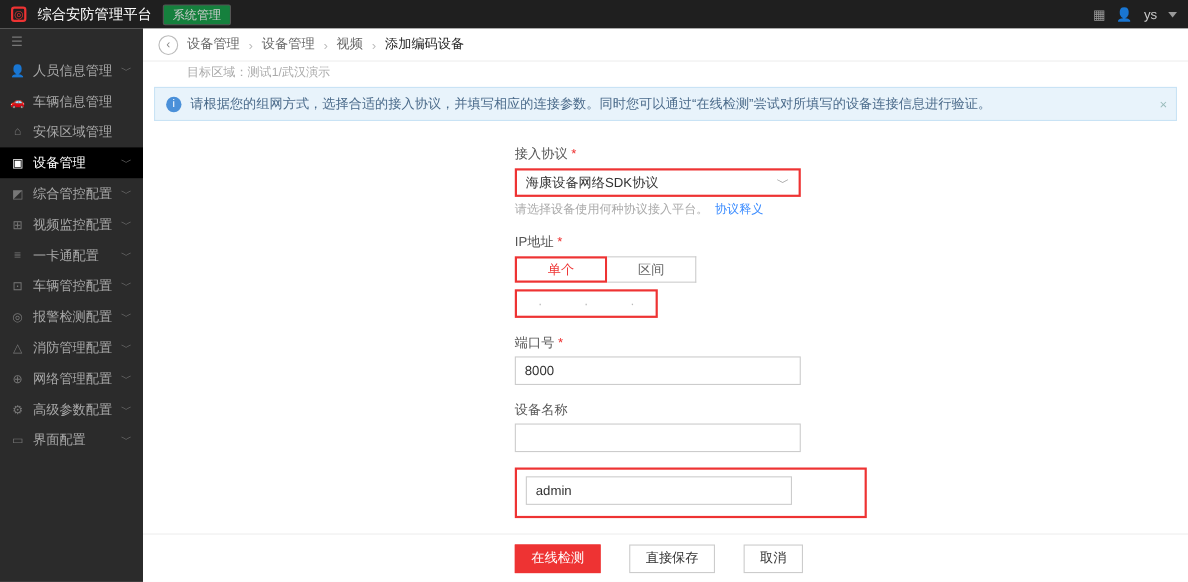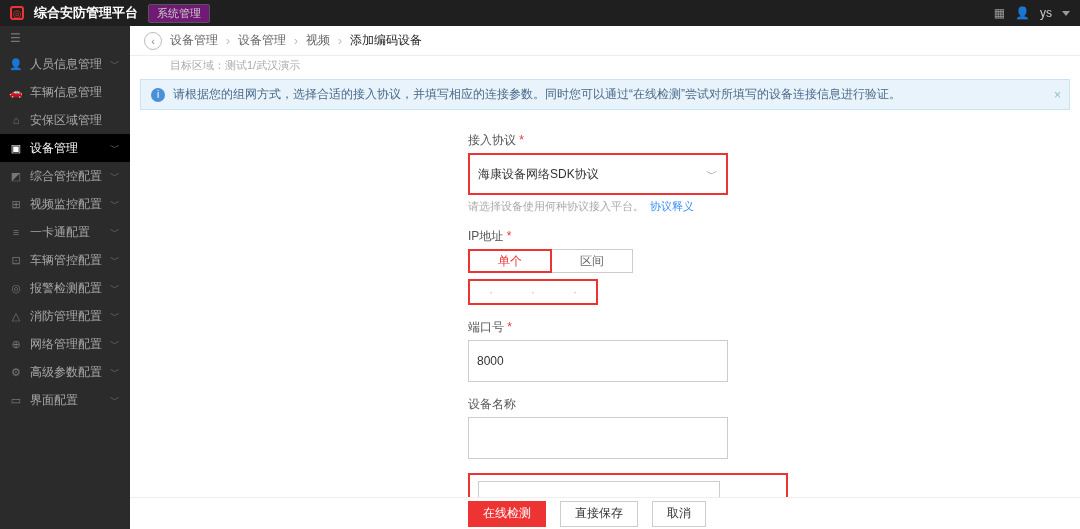--- a/index.html
+++ b/index.html
@@ -1,22 +1,22 @@
 <!DOCTYPE html>
 <html><head>
 <meta charset="utf-8">
 <style>
   *{box-sizing:border-box;margin:0;padding:0;font-family:"Microsoft YaHei",Arial,sans-serif}
   body{width:1080px;height:529px;overflow:hidden;background:#f5f5f5;font-size:12px;color:#333}
   
   .topbar{height:26px;background:#1f1f1f;color:#ccc;display:flex;align-items:center;padding:0 10px;justify-content:space-between}
   .topbar-left{display:flex;align-items:center;gap:10px}
   .logo-icon{width:14px;height:14px;border:2px solid #e33;border-radius:3px;display:flex;align-items:center;justify-content:center;color:#e33;font-size:10px}
-  .brand{font-size:13px;color:#fff;font-weight:700}
-  .tag-btn{background:#701a75;border:1px solid #555;color:#ccc;padding:1px 8px;border-radius:2px;font-size:11px}
+  .brand{font-size:13px;color:#fff;font-weight:400}
+  .tag-btn{background:#15803d;border:1px solid #555;color:#ccc;padding:1px 8px;border-radius:2px;font-size:11px}
   .topbar-right{display:flex;align-items:center;gap:10px}
   .tri{width:0;height:0;border-left:4px solid transparent;border-right:4px solid transparent;border-top:5px solid #999}
   
   .layout{display:flex;height:503px}
   .sidebar{width:130px;background:#2b2b2b;color:#a8a8a8;display:flex;flex-direction:column;font-size:12px}
   .side-toggle{height:24px;display:flex;align-items:center;padding-left:10px;color:#777}
   .side-item{height:28px;display:flex;align-items:center;padding:0 10px;gap:8px;cursor:pointer}
   .side-item.active{background:#000;color:#fff}
   .side-item .ico{width:12px;height:12px;display:flex;align-items:center;justify-content:center;font-size:11px;color:#777}
   .side-item.active .ico{color:#fff}
@@ -29,36 +29,36 @@
   .crumb-active{color:#222;font-weight:500}
   .subrow{padding:2px 14px 6px 40px;color:#aaa;font-size:11px}
   .alert{margin:0 10px 8px 10px;background:#e8f3fb;border:1px solid #c9e3f5;color:#4a6a8a;padding:6px 10px;display:flex;align-items:center;gap:8px;position:relative;font-size:12px}
   .alert .info-ico{width:14px;height:14px;border-radius:50%;background:#4a90d9;color:#fff;display:flex;align-items:center;justify-content:center;font-size:10px}
   .alert .close{position:absolute;right:8px;color:#9bb;cursor:pointer}
   .form-wrap{flex:1;overflow-y:auto;padding:0 0 8px 0}
   .form-inner{width:320px;margin:0 auto 0 338px}
   .fgroup{margin-top:14px}
   .flabel{font-size:12px;color:#555;margin-bottom:4px}
   .req::after{content:" *";color:#e33}
-  .finput,.fselect{width:260px;height:42px;border:1px solid #ccc;padding:0 8px;font-size:12px;color:#333;background:#fff}
+  .finput,.fselect{width:260px;height:26px;border:1px solid #ccc;padding:0 8px;font-size:12px;color:#333;background:#fff}
   .fselect{display:flex;align-items:center;justify-content:space-between}
   .hint{font-size:11px;color:#aaa;margin-top:4px}
   .hint a{color:#3b8cff;text-decoration:none;margin-left:6px}
   .seg{display:flex}
   .seg-btn{height:24px;padding:0 28px;border:1px solid #ccc;display:flex;align-items:center;font-size:12px;cursor:pointer;background:#fff;color:#666}
   .seg-btn.active{border-color:#e33;color:#e33}
   .seg-btn+.seg-btn{border-left:none}
   .ip-input{width:130px;height:26px;border:1px solid #ccc;margin-top:6px;display:flex;align-items:center;justify-content:space-around;color:#bbb;font-size:12px}
   
   .hl{border:2px solid #e33 !important}
   .hl-box{border:2px solid #e33;padding:6px 8px 10px 8px;margin-top:14px}
   .hl-box .fgroup:first-child{margin-top:0}
   .hl-box .finput{width:242px}
   
-  .footer{height:32px;border-top:1px solid #eee;display:flex;align-items:center;padding-left:338px;gap:14px}
+  .footer{height:44px;border-top:1px solid #eee;display:flex;align-items:center;padding-left:338px;gap:26px}
   .btn{height:26px;padding:0 14px;border:1px solid #ccc;background:#fff;font-size:12px;cursor:pointer;display:flex;align-items:center}
   .btn.primary{background:#e33;border-color:#e33;color:#fff}
   
   .form-wrap::-webkit-scrollbar{width:6px}
   .form-wrap::-webkit-scrollbar-thumb{background:#ccc;border-radius:3px}
 </style>
 </head>
 <body>
 
 <div class="topbar">

